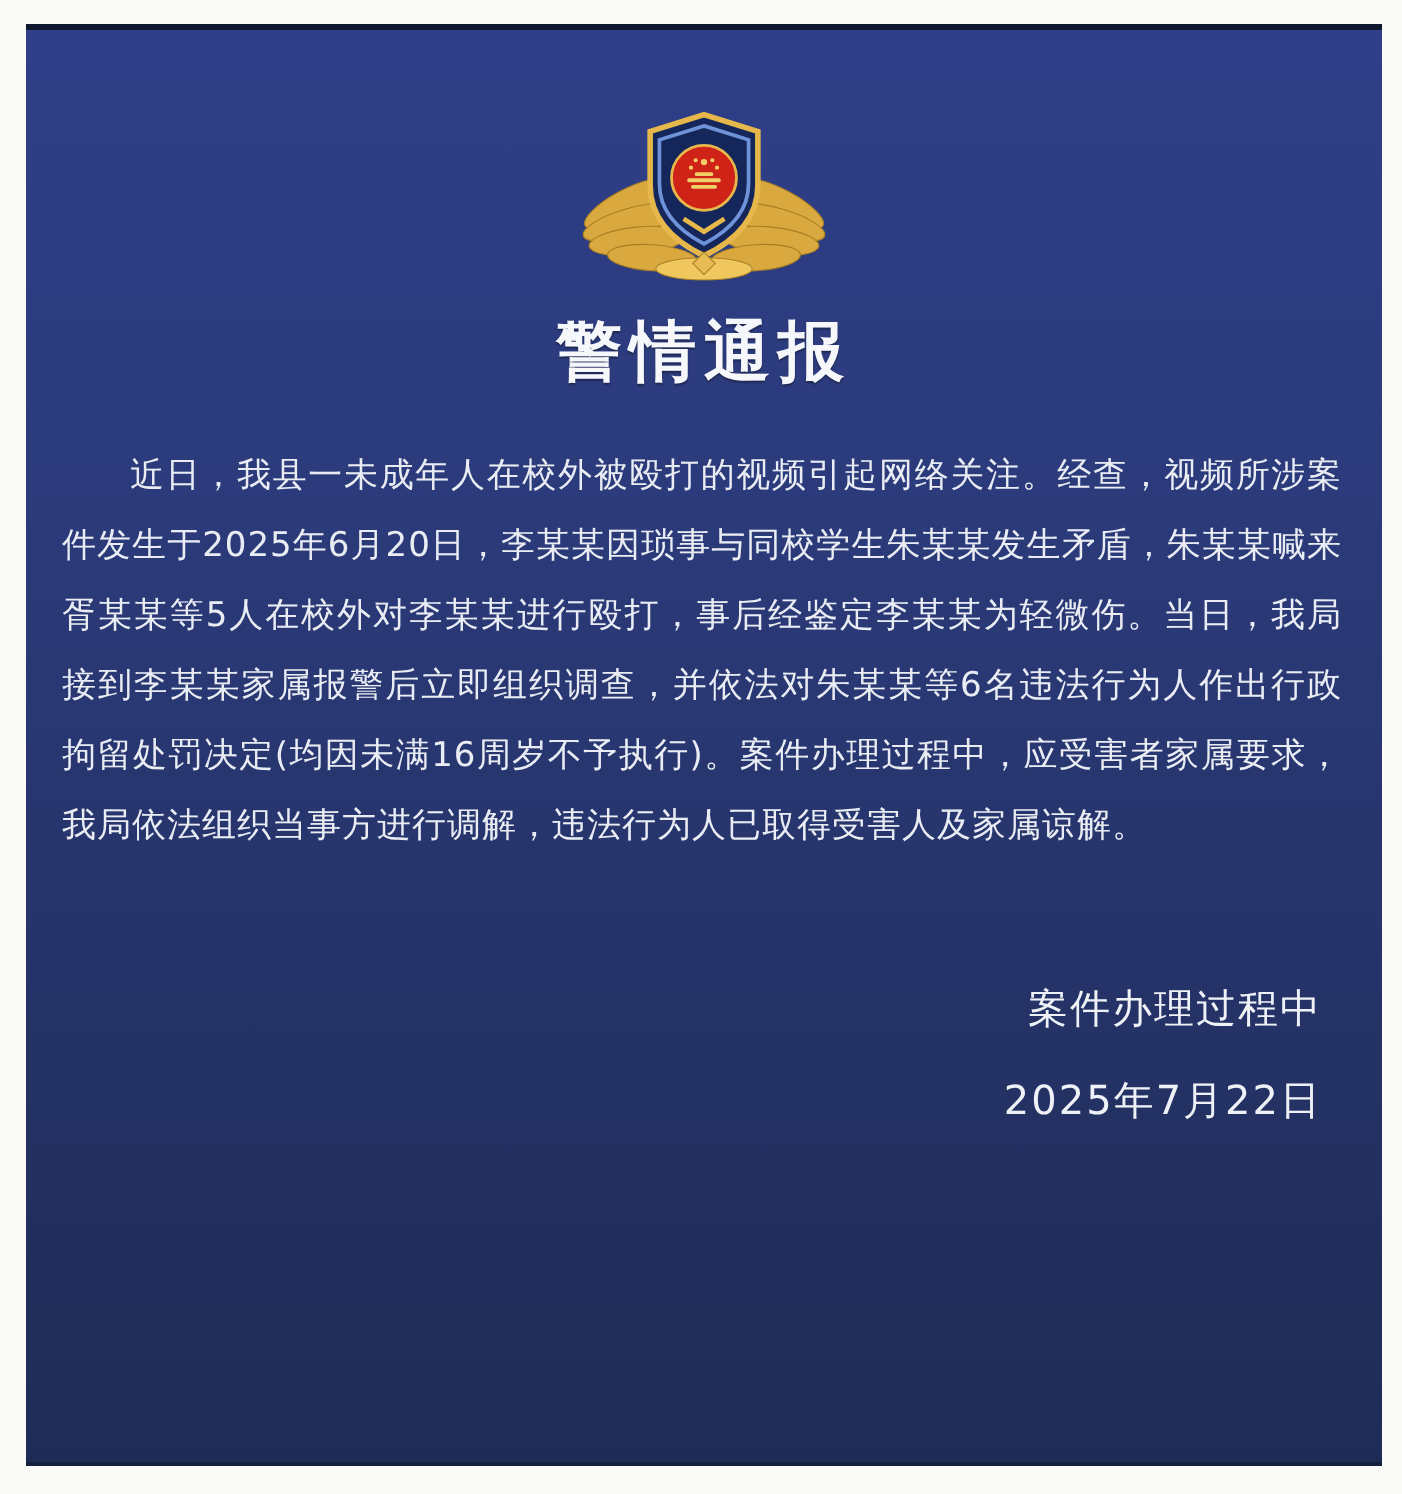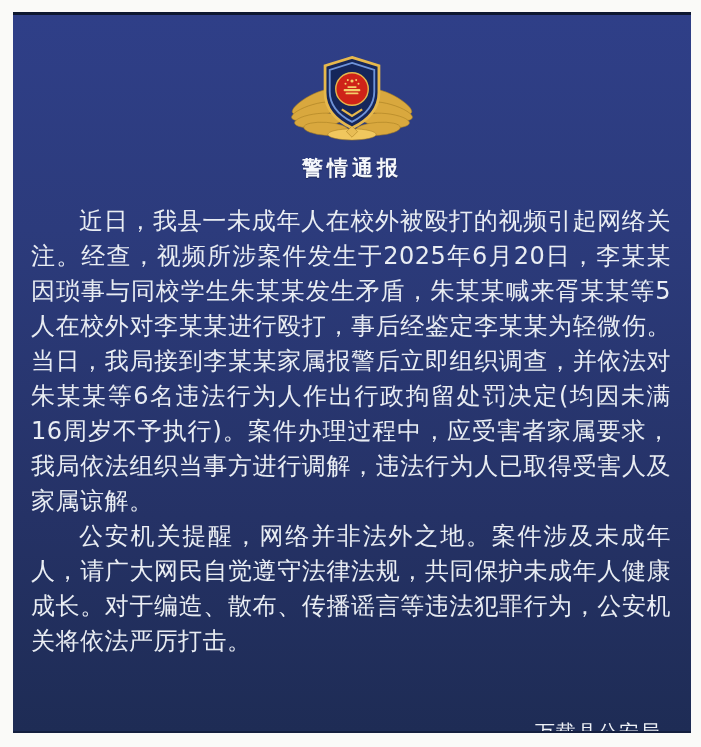--- a/index.html
+++ b/index.html
@@ -24,29 +24,29 @@
   }
   .emblem {
     display: block;
     margin: 33px auto 0 auto;
     width: 130px; height: 93px;
   }
   .title {
     margin: 13px 0 0 0;
     text-align: center;
     color: #f5f7fb;
-    font-size: 21px;
+    font-size: 33px;
     font-weight: bold;
     letter-spacing: 4px;
     text-shadow: 0 1px 1px rgba(0,0,0,0.35);
   }
   .body-text {
     margin: 22px 20px 0 18px;
     color: #e9edf3;
-    font-size: 24px;
+    font-size: 17px;
     line-height: 35px;
     text-align: justify;
     letter-spacing: 0.5px;
   }
   .body-text p {
     margin: 0;
     text-indent: 2em;
   }
   .signature {
     margin: 50px 30px 0 0;
@@ -94,22 +94,21 @@
 
       <path d="M59 66 L70 73 L81 66" fill="none" stroke="#e6b84c" stroke-width="2.5"></path>
 
       <path d="M70 84 l6 6 l-6 6 l-6 -6 z" fill="#e8bd55" stroke="#a87f23" stroke-width="0.6"></path>
     </svg>
 
     <h1 class="title">警情通报</h1>
 
     <div class="body-text">
       <p>近日，我县一未成年人在校外被殴打的视频引起网络关注。经查，视频所涉案件发生于2025年6月20日，李某某因琐事与同校学生朱某某发生矛盾，朱某某喊来胥某某等5人在校外对李某某进行殴打，事后经鉴定李某某为轻微伤。当日，我局接到李某某家属报警后立即组织调查，并依法对朱某某等6名违法行为人作出行政拘留处罚决定(均因未满16周岁不予执行)。案件办理过程中，应受害者家属要求，我局依法组织当事方进行调解，违法行为人已取得受害人及家属谅解。</p>
-      <p>公安机关提醒，网络并非法外之地。案件涉及未成年人，请广大网民自觉遵守法律法规，共同保护未成年人健康成长。对于编造、散布、传播谣言等违法犯罪行为，公安机关将依法严厉打击。</p>
     </div>
 
     <div class="signature">
-      <div>万载县公安局</div>
+      <div>案件办理过程中</div>
       <div>2025年7月22日</div>
     </div>
 
   </div>
 </div>
 
 </body></html>

